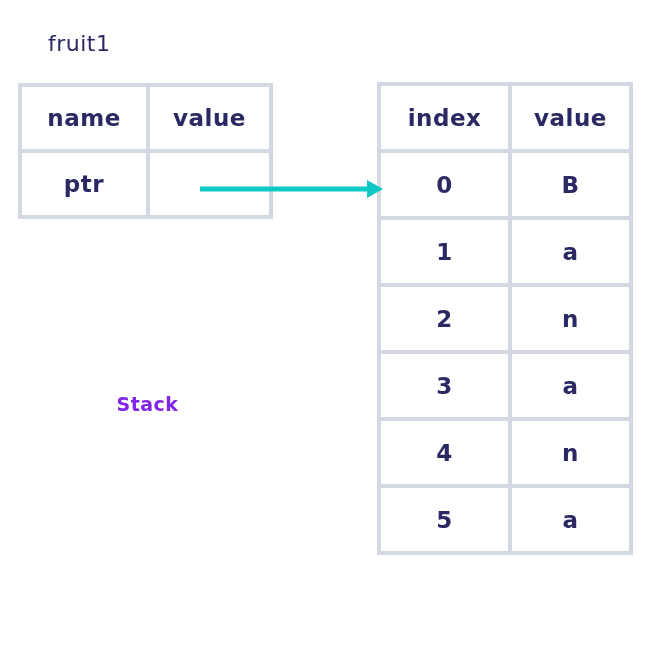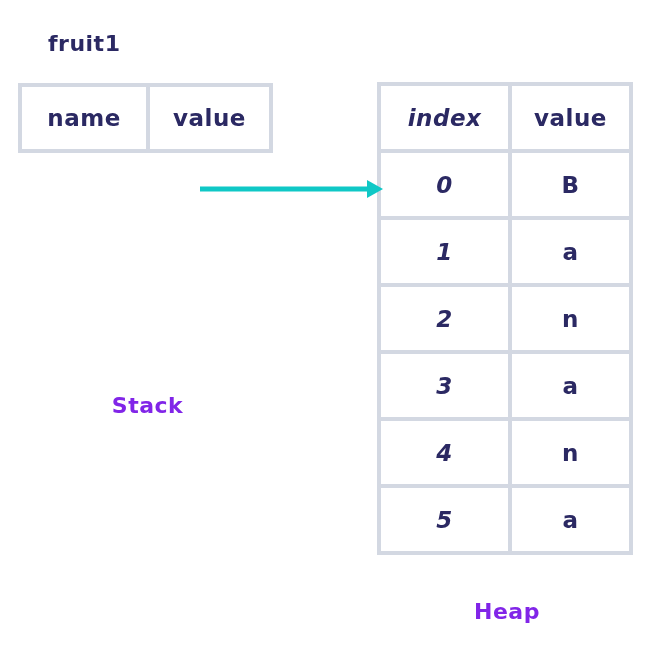--- a/index.html
+++ b/index.html
@@ -19,21 +19,21 @@
     width: 654px;
     height: 661px;
     background: var(--background);
     overflow: hidden;
   }
   .var-title {
     position: absolute;
     left: 48px;
     top: 31px;
     font-size: 22px;
-    font-weight: bold;
+    font-weight: normal;
     color: var(--text_navy);
     letter-spacing: 0.5px;
   }
   table.mem-table {
     position: absolute;
     border-collapse: collapse;
     border-radius: 23px;
   }
   table.mem-table td {
     border: 4px solid var(--table_border);
@@ -44,27 +44,27 @@
     color: var(--text_navy);
     letter-spacing: 0.5px;
   }
   table.stack-table { left: 18px; top: 83px; }
   table.stack-table td { height: 66px; }
   table.stack-table td.col-0 { width: 128px; }
   table.stack-table td.col-1 { width: 123px; }
 
   table.heap-table { left: 377px; top: 82px; }
   table.heap-table td { height: 67px; }
-  table.heap-table td.col-0 { width: 131px; font-style: italic; }
+  table.heap-table td.col-0 { width: 131px; }
   table.heap-table td.col-1 { width: 121px; }
 
   .caption {
     position: absolute;
     text-align: center;
-    font-size: 22px;
+    font-size: 19px;
     font-weight: bold;
     color: var(--label_purple);
     letter-spacing: 0.5px;
   }
   .stack-caption { left: 18px; width: 259px; top: 393px; }
   .heap-caption  { left: 377px; width: 260px; top: 599px; }
 
   .pointer-arrow-svg {
     position: absolute;
     left: 196px;
@@ -78,20 +78,24 @@
 
 <div class="canvas">
 
   <div class="var-title">fruit1</div>
 
   <table class="mem-table stack-table">
     <tbody>
       <tr>
         <td class="col-0">name</td>
         <td class="col-1">value</td>
+      </tr>
+      <tr>
+        <td class="col-0">ptr</td>
+        <td class="col-1"></td>
       </tr>
     </tbody>
   </table>
 
   <div class="caption stack-caption">Stack</div>
 
   <table class="mem-table heap-table">
     <tbody>
       <tr>
         <td class="col-0">index</td>
@@ -117,20 +121,19 @@
         <td class="col-0">4</td>
         <td class="col-1">n</td>
       </tr>
       <tr>
         <td class="col-0">5</td>
         <td class="col-1">a</td>
       </tr>
     </tbody>
   </table>
 
-  <div class="caption heap-caption">Heap</div>
 
   <svg class="pointer-arrow-svg" viewBox="0 0 192 26" xmlns="http://www.w3.org/2000/svg">
     <line x1="4" y1="13" x2="172" y2="13" style="stroke: var(--arrow_cyan); stroke-width: 5;"></line>
     <polygon points="171,4 171,22 187,13" style="fill: var(--arrow_cyan);"></polygon>
   </svg>
 
 </div>
 
 </body></html>

